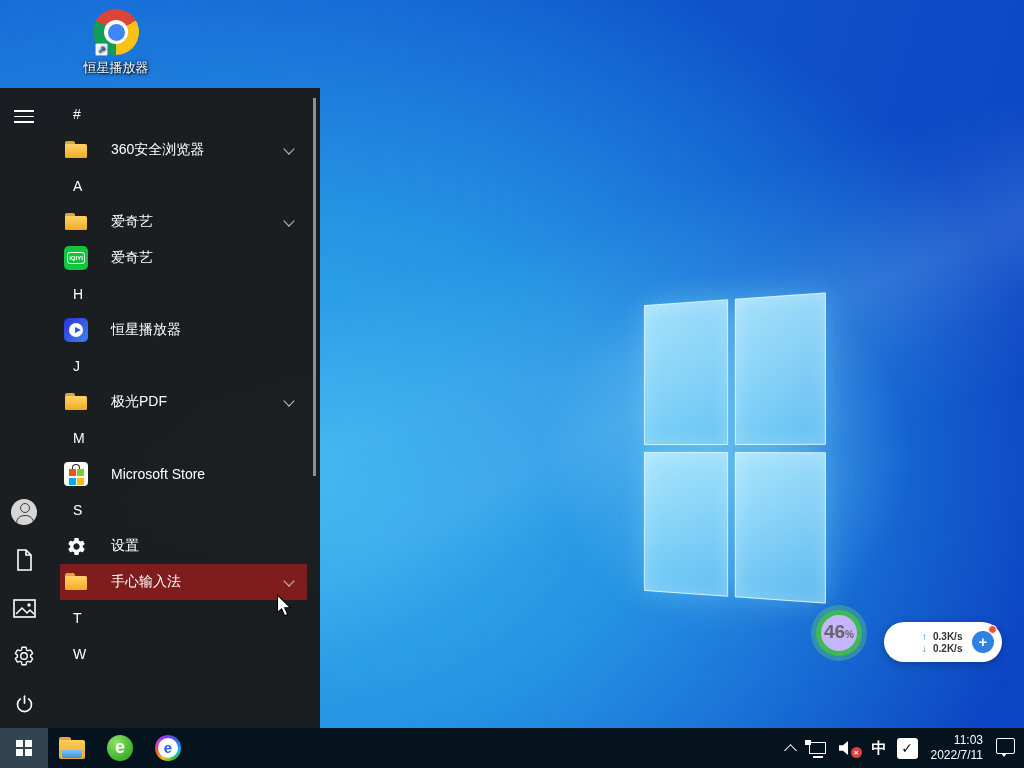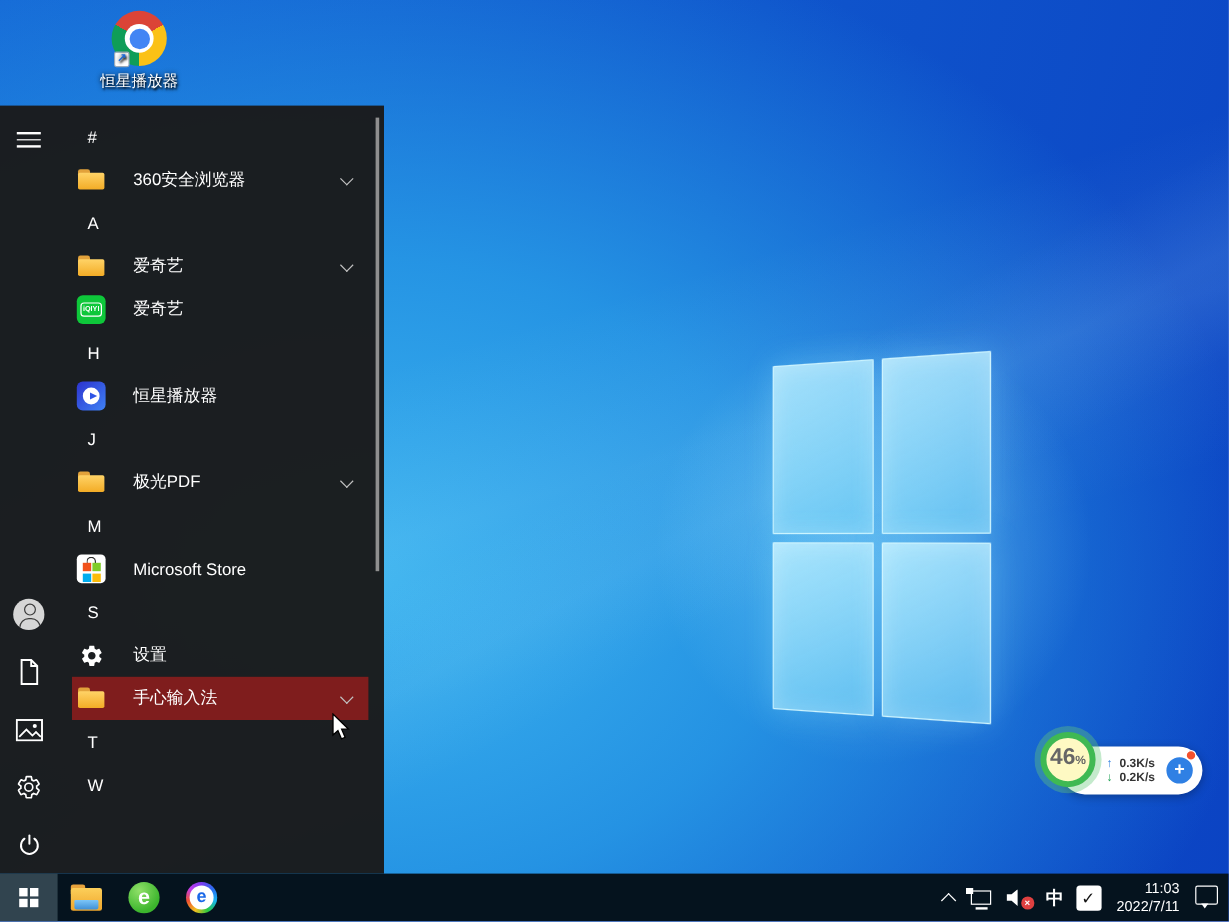--- a/index.html
+++ b/index.html
@@ -148,21 +148,21 @@
     border:3.5px solid transparent; border-top:4.5px solid #fff; }
 
   
   .net-widget { position:absolute; z-index:30; }
   .nw-pill { position:absolute; left:884px; top:622px; width:118px; height:40px; background:#fff;
     border-radius:20px; box-shadow:0 2px 8px rgba(0,0,0,.3); display:flex; flex-direction:column;
     justify-content:center; padding-left:38px; gap:1px; cursor:pointer; }
   .nw-line { display:flex; align-items:center; gap:6px; font-size:10px; font-weight:700; color:#333; }
   .arrow-up::before   { content:'↑'; color:#2b7de0; font-weight:700; }
   .arrow-down::before { content:'↓'; color:#21a356; font-weight:700; }
-  .nw-ball { position:absolute; left:867px; top:610px; width:46px; height:46px; background:#fef9c3;
+  .nw-ball { position:absolute; left:816px; top:610px; width:46px; height:46px; background:#c4b5fd;
     border-radius:50%; border:5px solid #3fb953; box-shadow:0 0 0 5px rgba(99,201,120,.38);
     display:flex; align-items:baseline; justify-content:center; color:#666; cursor:pointer; }
   .nw-ball .pct { font-size:19px; font-weight:700; line-height:34px; }
   .nw-ball .pct-unit { font-size:10px; font-weight:700; }
   .nw-plus { position:absolute; left:972px; top:631px; width:22px; height:22px; border-radius:50%;
     background:#2f80e4; color:#fff; font-size:15px; font-weight:700; line-height:21px;
     text-align:center; cursor:pointer; }
   .nw-dot { position:absolute; left:988px; top:625px; width:9px; height:9px; background:#f4502c;
     border:1.5px solid #fff; border-radius:50%; }
 

